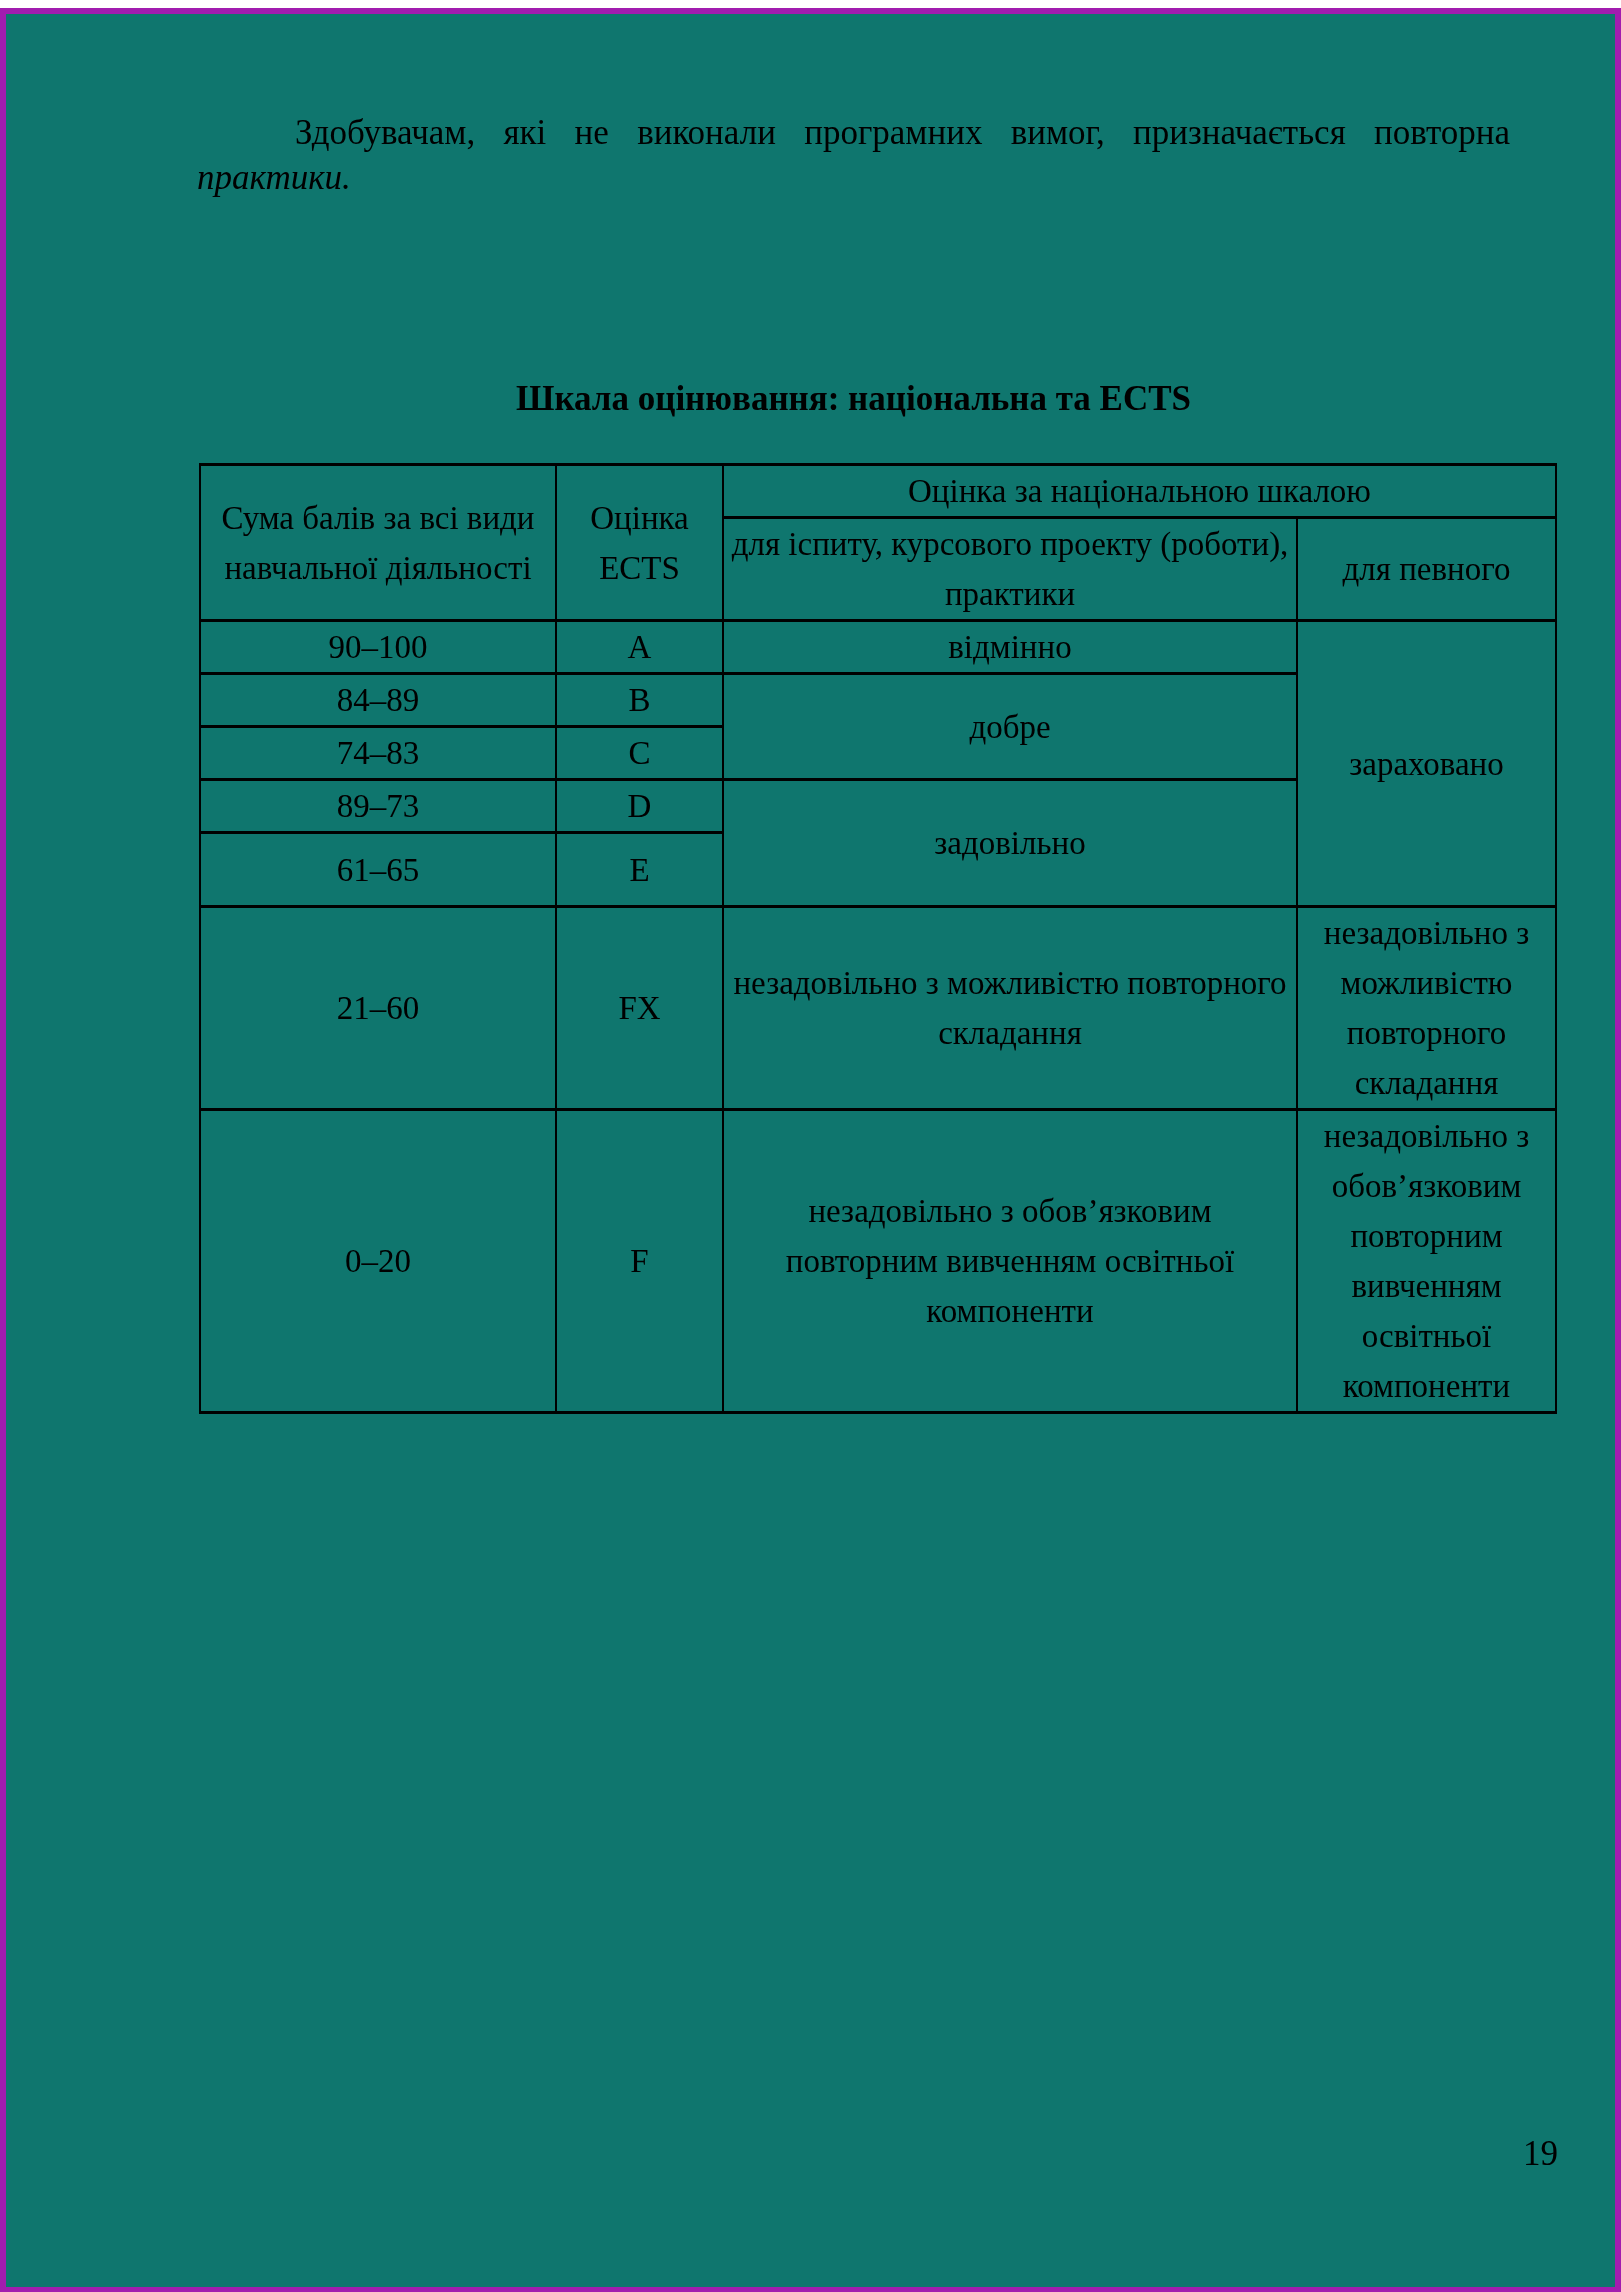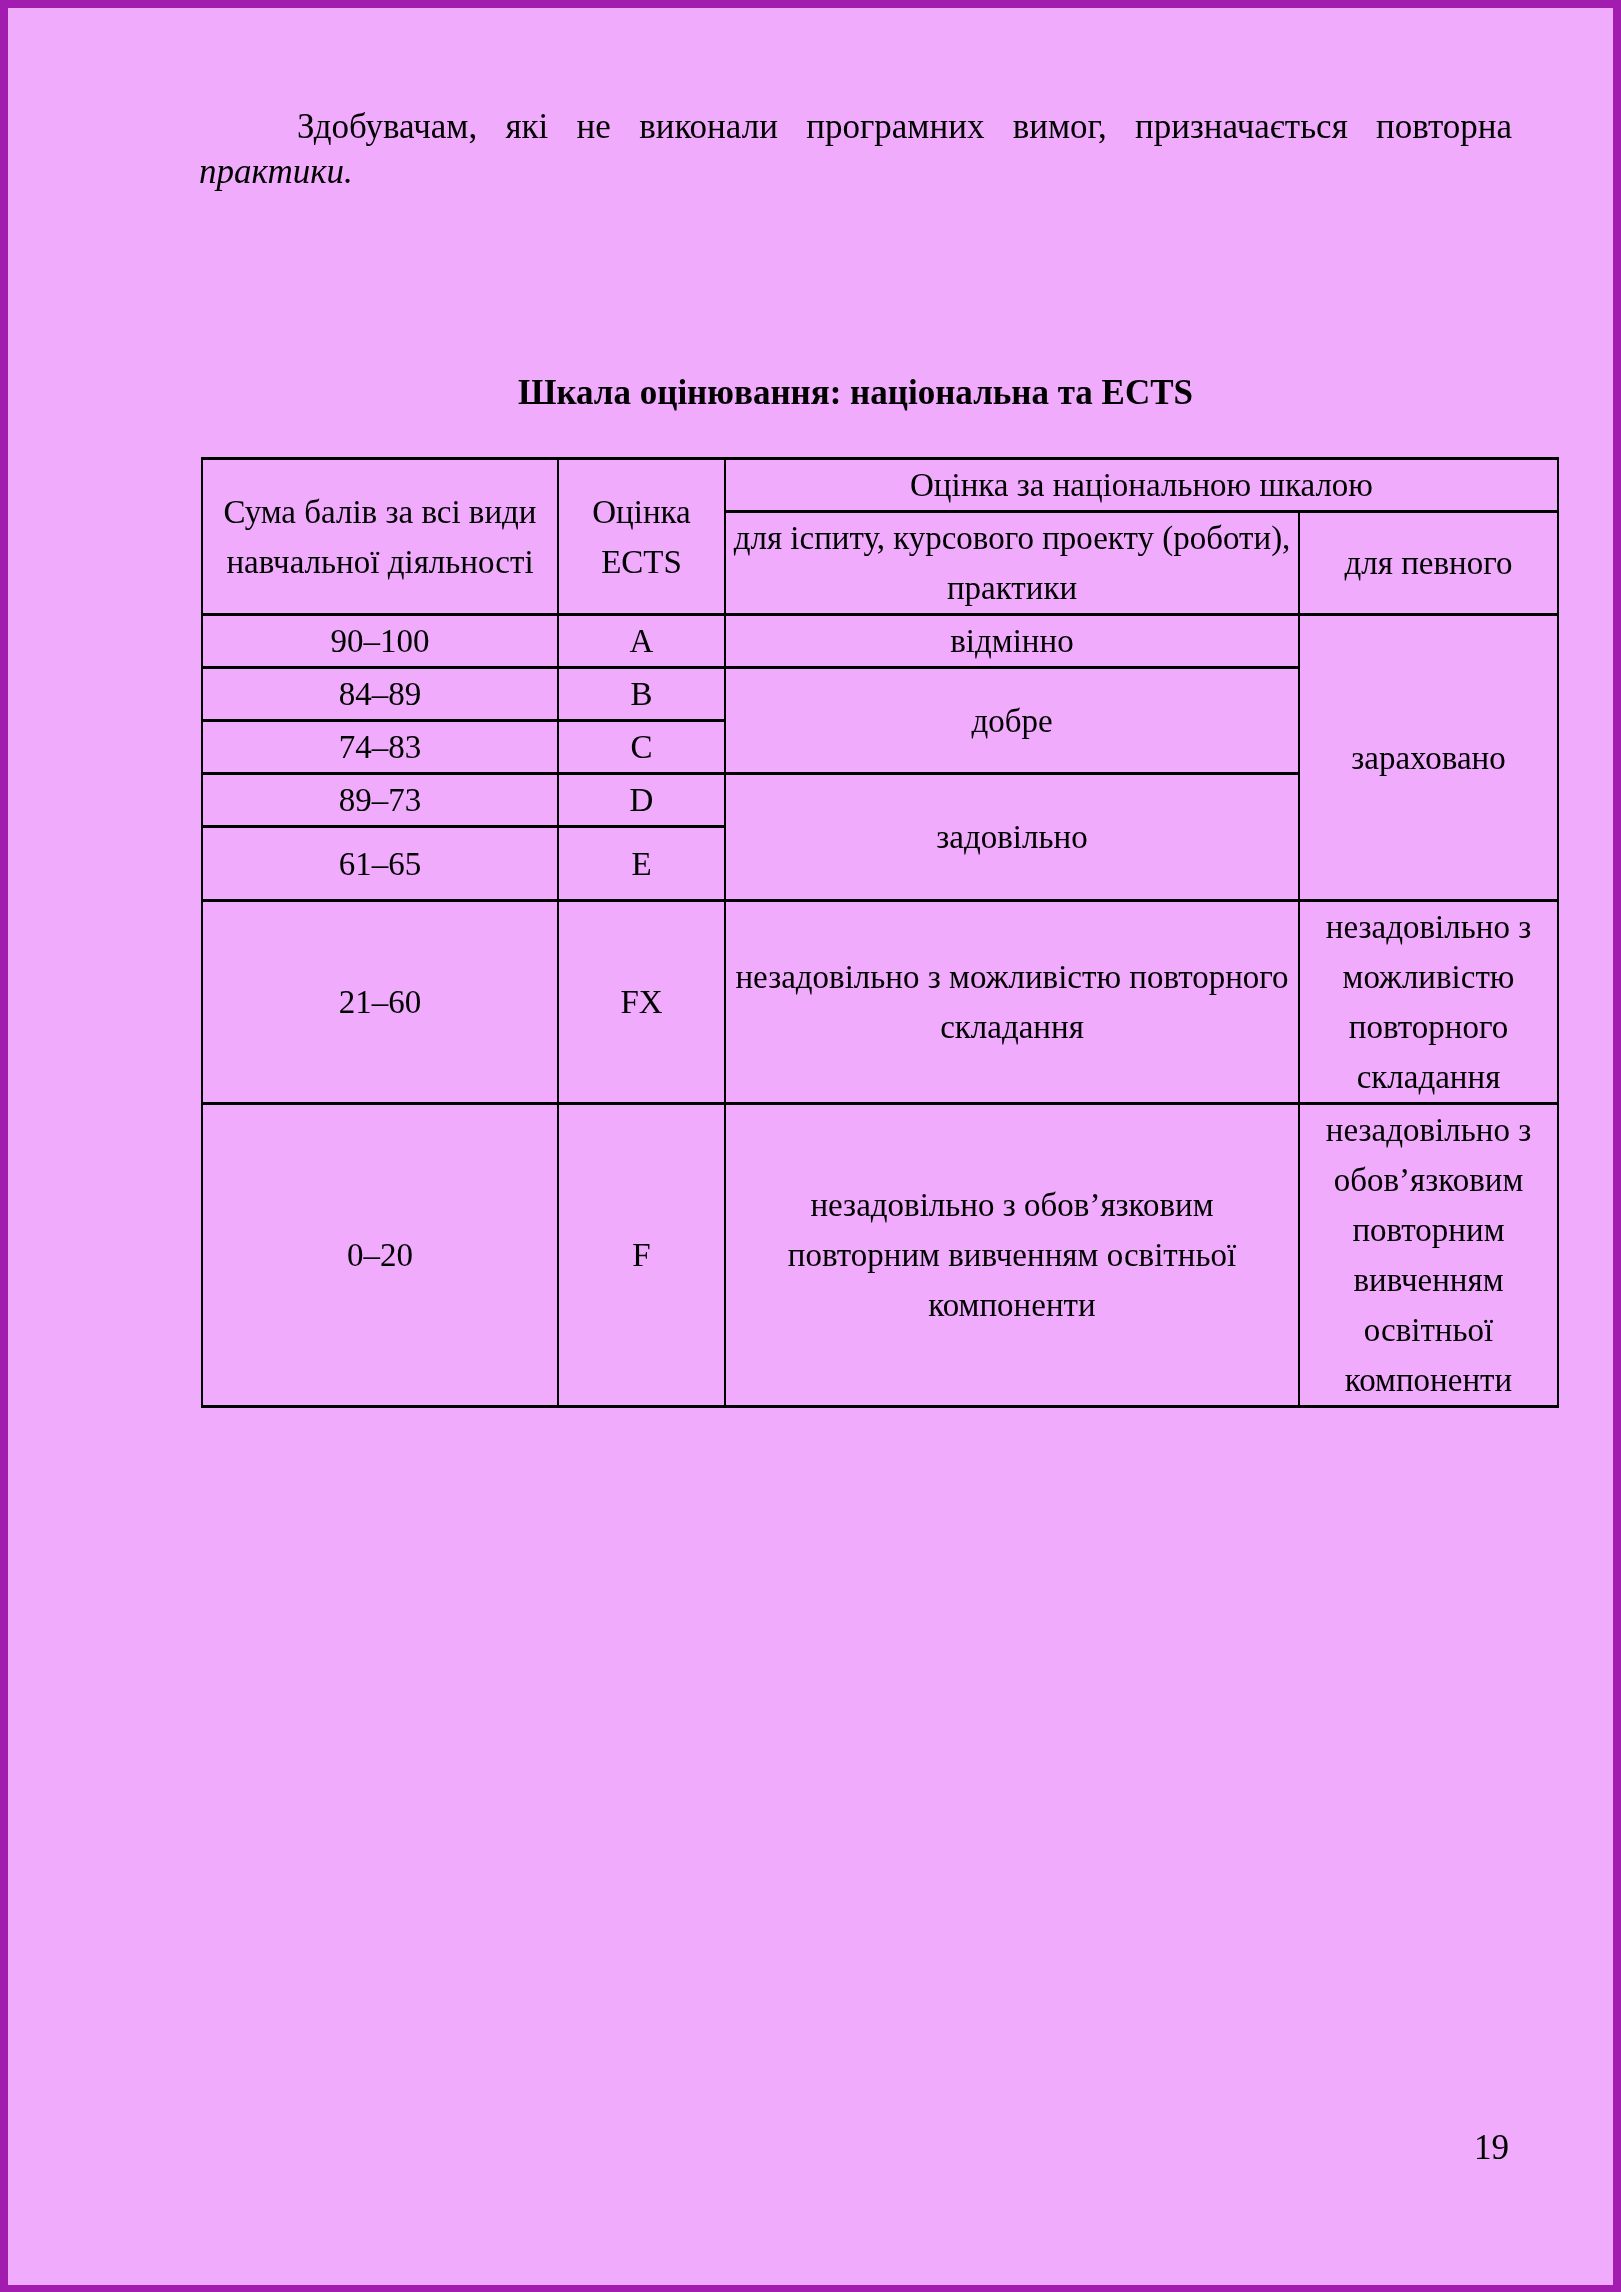--- a/index.html
+++ b/index.html
@@ -11,22 +11,23 @@
     height: 2293px;
     background: #ffffff;
     position: relative;
     font-family: "Liberation Serif", "DejaVu Serif", serif;
     color: #000000;
   }
   .page {
     position: absolute;
     inset: 0;
     box-sizing: border-box;
-    border: 8px solid #a21caf;
-    background: #f0abfc;
+    border: 6px solid #a21caf;
+    background: #0f766e;
+    margin-top: 8px;
   }
   
   .paragraph {
     position: absolute;
     top: 96px;
     left: 191px;
     width: 1313px;
     font-size: 35px;
     line-height: 45px;
   }
@@ -75,25 +76,25 @@
   td.v-top { vertical-align: top; }
   col.c-score    { width: 356px; }
   col.c-ects     { width: 167px; }
   col.c-national { width: 574px; }
   col.c-credit   { width: 259px; }
 
   
   .page-number {
     position: absolute;
     top: 2117px;
-    left: 1466px;
+    left: 1434px;
     width: 118px;
     font-size: 35px;
     line-height: 45px;
-    text-align: left;
+    text-align: right;
   }
 </style>
 </head>
 <body>
 
 <div class="page">
 
   <div class="paragraph">
     <div class="para-line first">Здобувачам, які не виконали програмних вимог, призначається повторна</div>
     <div class="para-line last">практики.</div>

